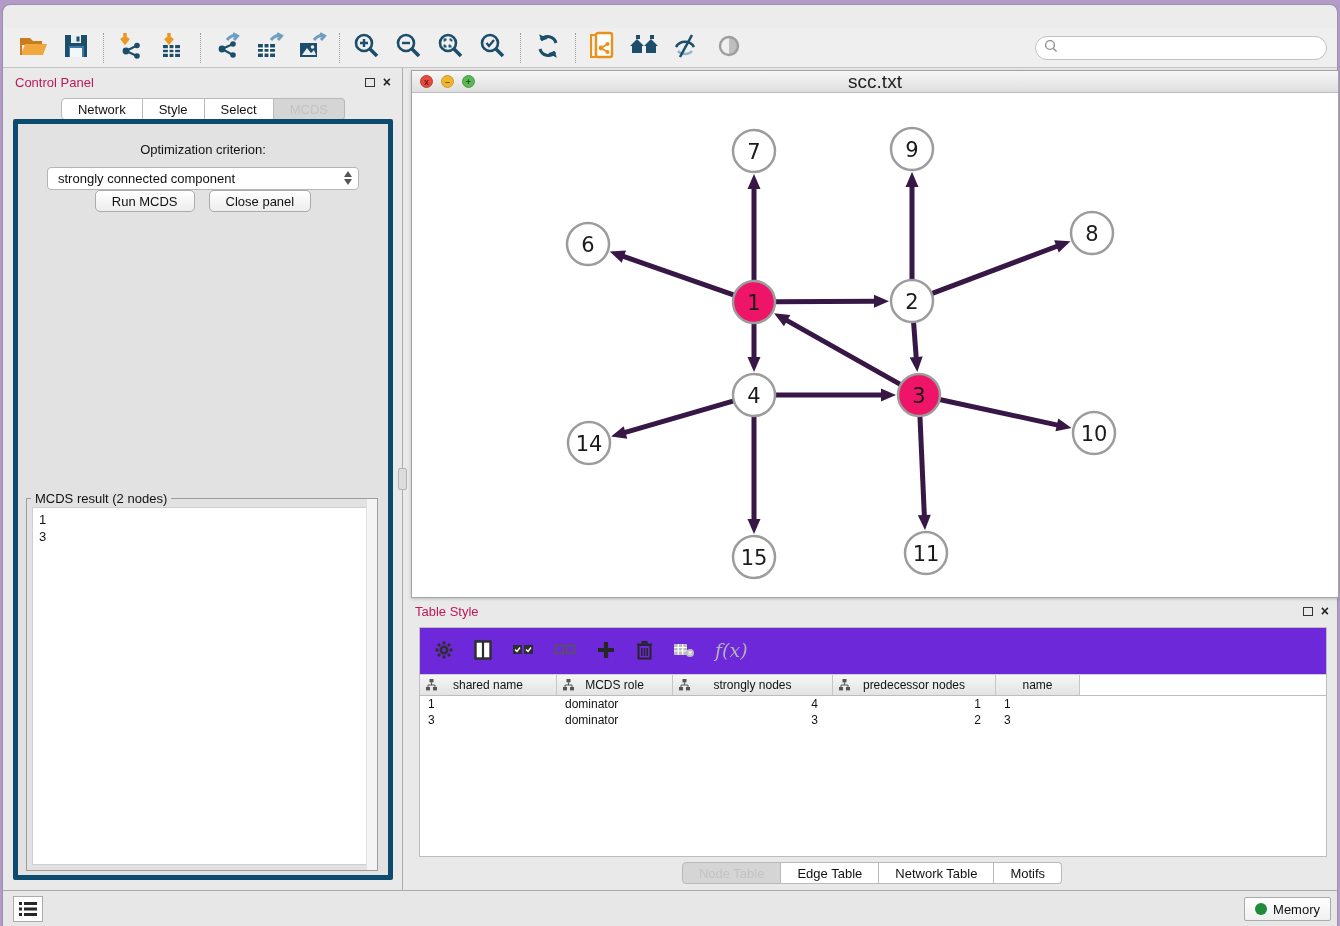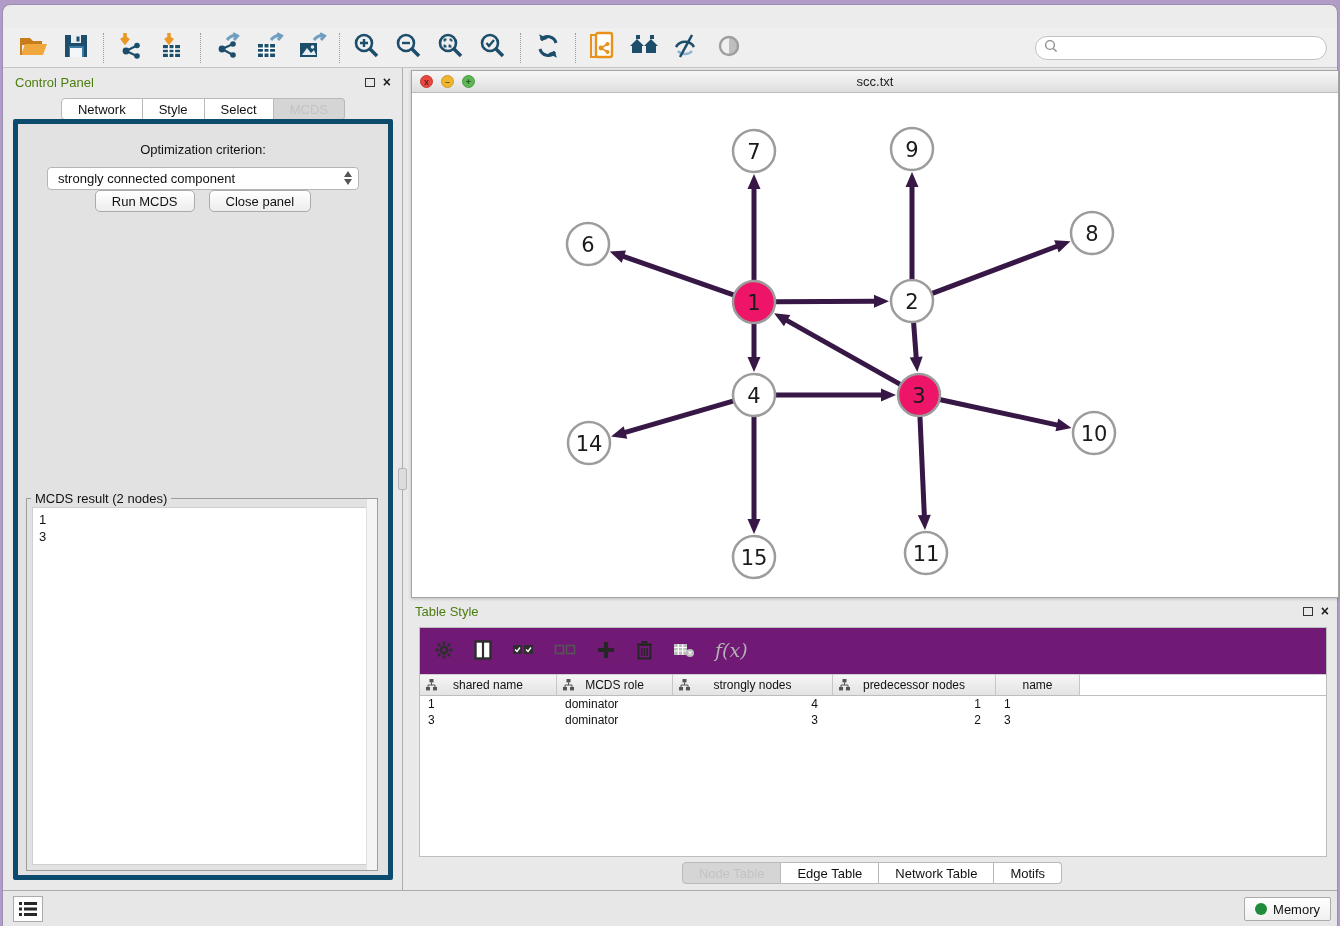--- a/index.html
+++ b/index.html
@@ -31,21 +31,21 @@
 
   
   .main { position:absolute; top:63px; left:0; right:0; bottom:36px; background:#e9e9e9; }
   .v-divider { position:absolute; left:399px; top:0; bottom:0; width:1px; background:#adadad; }
   .v-grip { position:absolute; left:395px; top:400px; width:9px; height:22px;
     background:#dcdcdc; border:1px solid #b5b5b5; border-radius:2px; }
 
   
   .control-panel { position:absolute; left:4px; top:2px; width:392px; bottom:8px; }
   .panel-header { height:24px; display:flex; align-items:center; padding:0 8px; }
-  .panel-title { font-size:13px; color:#4d7c0f; }
+  .panel-title { font-size:13px; color:#be185d; }
   .panel-hbtns { margin-left:auto; display:flex; gap:8px; align-items:center; }
   .float-ico { width:10px; height:9px; border:1.5px solid #333; }
   .close-ico { font-size:14px; font-weight:bold; color:#222; line-height:10px; }
 
   .cp-tabs { position:absolute; left:0; right:0; top:28px; height:22px; display:flex; justify-content:center;text-align:center; }
   .tab { height:22px; line-height:21px; font-size:13px; padding:0 16px; background:#fff;
     border:1px solid #b9b9b9; border-left:none; color:#111; }
   .tab:first-child { border-left:1px solid #b9b9b9; border-radius:4px 0 0 4px; }
   .tab:last-child { border-radius:0 4px 4px 0; }
   .tab.active { background:#d5d5d5; color:#c3c3c3; }
@@ -70,32 +70,32 @@
   .result-area { position:absolute; left:5px; right:5px; top:8px; bottom:5px; background:#fff;
     border:1px solid #cfcfcf; font-size:13px; color:#111; padding:3px 6px; line-height:17px;
     white-space:pre-line; }
   .result-scroll { position:absolute; right:0px; top:0px; bottom:0; width:11px; background:#f4f4f4; border-left:1px solid #e0e0e0; }
 
   
   .net-window { position:absolute; left:408px; top:2px; width:928px; height:528px;
     border:1px solid #a5a5a5; background:#fff; box-shadow:0 1px 3px rgba(0,0,0,.2); }
   .net-titlebar { height:22px; background:linear-gradient(#f7f7f7,#dedede); border-bottom:1px solid #bcbcbc;
     position:relative; }
-  .net-title { text-align:center; font-size:13px; color:#222; line-height:21px; }
+  .net-title { text-align:center; font-size:19px; color:#222; line-height:21px; }
   .nt-btn { position:absolute; top:4px; width:13px; height:13px; border-radius:50%;
     font-size:9px; line-height:12px; text-align:center; color:rgba(0,0,0,.55); font-weight:bold; }
   .nt-close { left:8px;  background:#e5493f; border:1px solid #c33b33; }
   .nt-min   { left:29px; background:#eeb52f; border:1px solid #cf9b27; }
   .nt-zoom  { left:50px; background:#5cb653; border:1px solid #48a040; }
   .net-canvas { position:absolute; top:22px; left:0; right:0; bottom:0; background:#fff; }
 
   
   .table-panel { position:absolute; left:404px; top:531px; right:0; bottom:0; }
   .tp-inner { position:absolute; left:12px; right:10px; top:28px; bottom:33px;
-    background:#701a75; border:1px solid #bdbdbd; }
+    background:#6d28d9; border:1px solid #bdbdbd; }
   .tp-toolbar { height:44px; display:flex; align-items:center; padding:0 14px; gap:20px; }
   .tp-ico { display:flex; align-items:center; justify-content:center; }
   .fx-label { font-family:"DejaVu Serif","Liberation Serif",serif; font-style:italic;
     font-size:19px; color:#b3b3b3; }
   .tbl { position:absolute; left:0; right:0; top:46px; bottom:0; background:#fff; overflow:hidden; }
   .tbl-head { display:flex; height:22px; background:linear-gradient(#f6f6f6,#e3e3e3);
     border-top:1px solid #cfcfcf; border-bottom:1px solid #bdbdbd; }
   .th { display:flex; align-items:center; justify-content:center; gap:6px; font-size:12px; color:#111;
     border-right:1px solid #c6c6c6; position:relative; }
   .th .tree-ico { position:absolute; left:6px; top:4px; }

